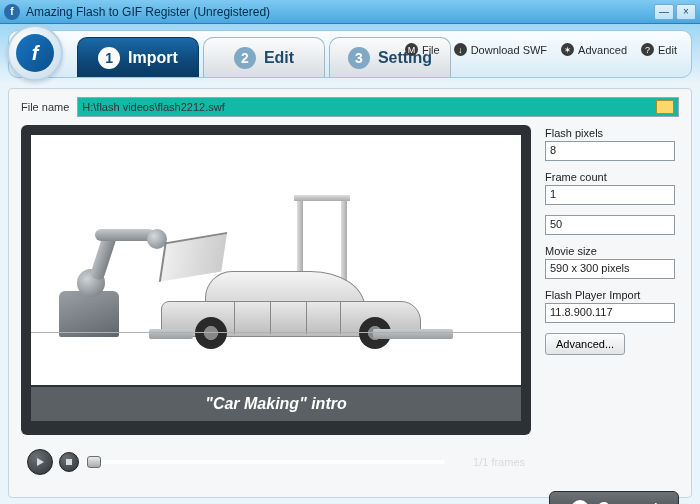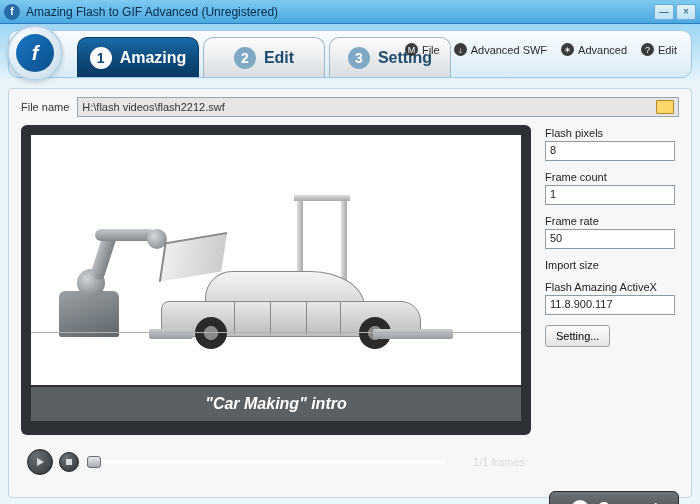--- a/index.html
+++ b/index.html
@@ -89,21 +89,21 @@
 .body-area {
   margin-top: 10px; height: 410px;
   background: #f5f7f8;
   border: 1px solid #c5d4de; border-radius: 4px;
   padding: 8px 12px;
 }
 
 .file-row { display: flex; align-items: center; gap: 8px; font-size: 11px; color: #333; margin-bottom: 8px; }
 .file-input {
   flex: 1; height: 20px; border: 1px solid #9aa7b0;
-  background: #e5e5e5; font-size: 11px; padding: 0 4px;
+  background: #14b8a6; font-size: 11px; padding: 0 4px;
   display: flex; align-items: center; justify-content: space-between;
 }
 .open-icon {
   width: 18px; height: 14px; background: #fcd76a; border: 1px solid #b08a2a;
   border-radius: 1px; cursor: pointer;
 }
 
 .main-row { display: flex; gap: 14px; }
 .preview-col { width: 510px; }
 .preview-box {
@@ -244,53 +244,53 @@
   width: 18px; height: 18px; border-radius: 50%;
   background: #fff; color: #3b4044; font-size: 12px;
   display: inline-flex; align-items: center; justify-content: center;
 }
 </style>
 </head>
 <body>
 
 <div class="titlebar">
   <span class="app-icon">f</span>
-  <span>Amazing Flash to GIF Advanced (Unregistered)</span>
+  <span>Amazing Flash to GIF Register (Unregistered)</span>
   <span class="titlebar-spacer"></span>
   <span class="win-btn">—</span>
   <span class="win-btn">×</span>
 </div>
 
 <div class="chrome">
   <div class="topbar">
     <div class="logo-circle">
       <div class="logo-inner">f</div>
     </div>
     <div class="tabs">
       <div class="tab active">
         <span class="num">1</span>
-        <span>Amazing</span>
+        <span>Import</span>
       </div>
       <div class="tab">
         <span class="num">2</span>
         <span>Edit</span>
       </div>
       <div class="tab">
         <span class="num">3</span>
         <span>Setting</span>
       </div>
     </div>
     <div class="toplinks">
       <span class="toplink">
           <span class="ic">M</span>
           <span>File</span>
         </span>
       <span class="toplink">
           <span class="ic">↓</span>
-          <span>Advanced SWF</span>
+          <span>Download SWF</span>
         </span>
       <span class="toplink">
           <span class="ic">✶</span>
           <span>Advanced</span>
         </span>
       <span class="toplink">
           <span class="ic">?</span>
           <span>Edit</span>
         </span>
     </div>
@@ -361,31 +361,31 @@
       <div class="side-col">
         <div class="field">
           <label>Flash pixels</label>
           <div class="val">8</div>
         </div>
         <div class="field">
           <label>Frame count</label>
           <div class="val">1</div>
         </div>
         <div class="field">
-          <label>Frame rate</label>
           <div class="val">50</div>
         </div>
         <div class="field">
-          <label>Import size</label>
-        </div>
-        <div class="field">
-          <label>Flash Amazing ActiveX</label>
+          <label>Movie size</label>
+          <div class="val">590 x 300 pixels</div>
+        </div>
+        <div class="field">
+          <label>Flash Player Import</label>
           <div class="val">11.8.900.117</div>
         </div>
-        <button class="adv-btn">Setting...</button>
+        <button class="adv-btn">Advanced...</button>
       </div>
     </div>
 
     <div class="convert-row">
       <div class="convert-btn">
         <span class="ci">⟳</span>
         <span>Convert</span>
       </div>
     </div>
   </div>

